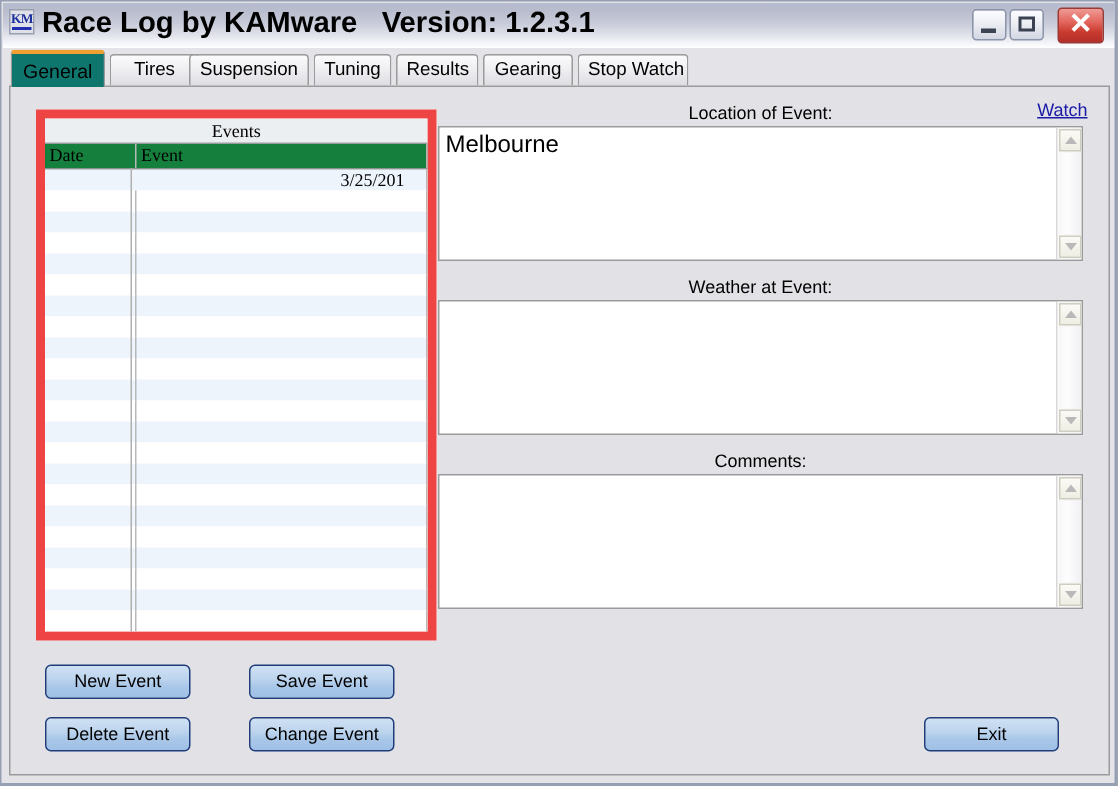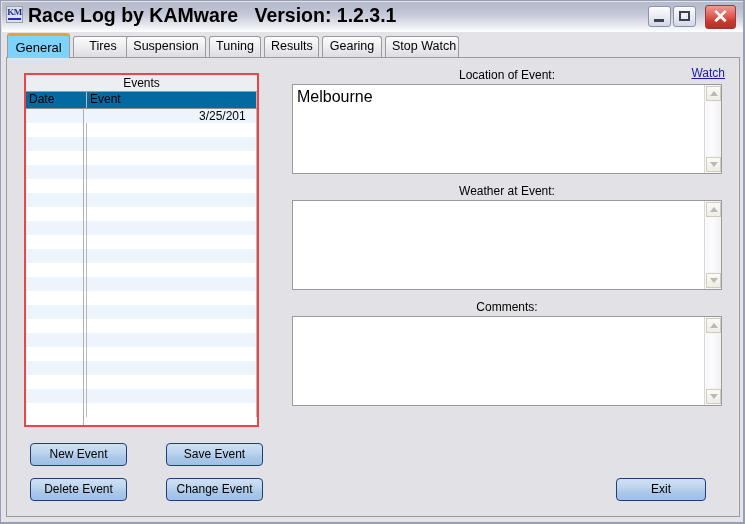--- a/index.html
+++ b/index.html
@@ -131,21 +131,21 @@
     text-align: center;
     line-height: 19px;
     padding: 0 6px;
     cursor: default;
     white-space: nowrap;
   }
   .tab.active {
     top: 0px;
     height: 25px;
     line-height: 23px;
-    background: #7dd3fc;
+    background: #0f766e;
     border-color: #9b9b9b;
     border-top: 3px solid #f0a030;
     z-index: 5;
     font-size: 13px;
   }
 
   
   #content-panel {
     position: absolute;
     left: 5px; top: 56px;
@@ -164,40 +164,41 @@
     font-size: 12px;
     color: #1a1aa8;
     text-decoration: underline;
     cursor: pointer;
   }
 
   
   #events-box {
     position: absolute;
     left: 17px; top: 15px;
-    width: 235px;
+    width: 267px;
     height: 354px;
     box-sizing: border-box;
-    border: 2px solid #ef4444;
+    border: 6px solid #ef4444;
     background: #ffffff;
     overflow: hidden;
+    font-family: Liberation Serif, serif;
   }
   #events-caption {
     height: 16px;
     line-height: 16px;
     text-align: center;
     font-size: 12px;
     background: #eceff2;
     border-bottom: 1px solid #9b9b9b;
     color: #000;
   }
   #events-header {
     display: flex;
     height: 16px;
-    background: #0369a1;
+    background: #15803d;
     border-bottom: 1px solid #8f8f8f;
     font-size: 12px;
   }
   #events-header .hcell {
     line-height: 15px;
     padding-left: 3px;
     color: #000;
     overflow: hidden;
     white-space: nowrap;
   }

